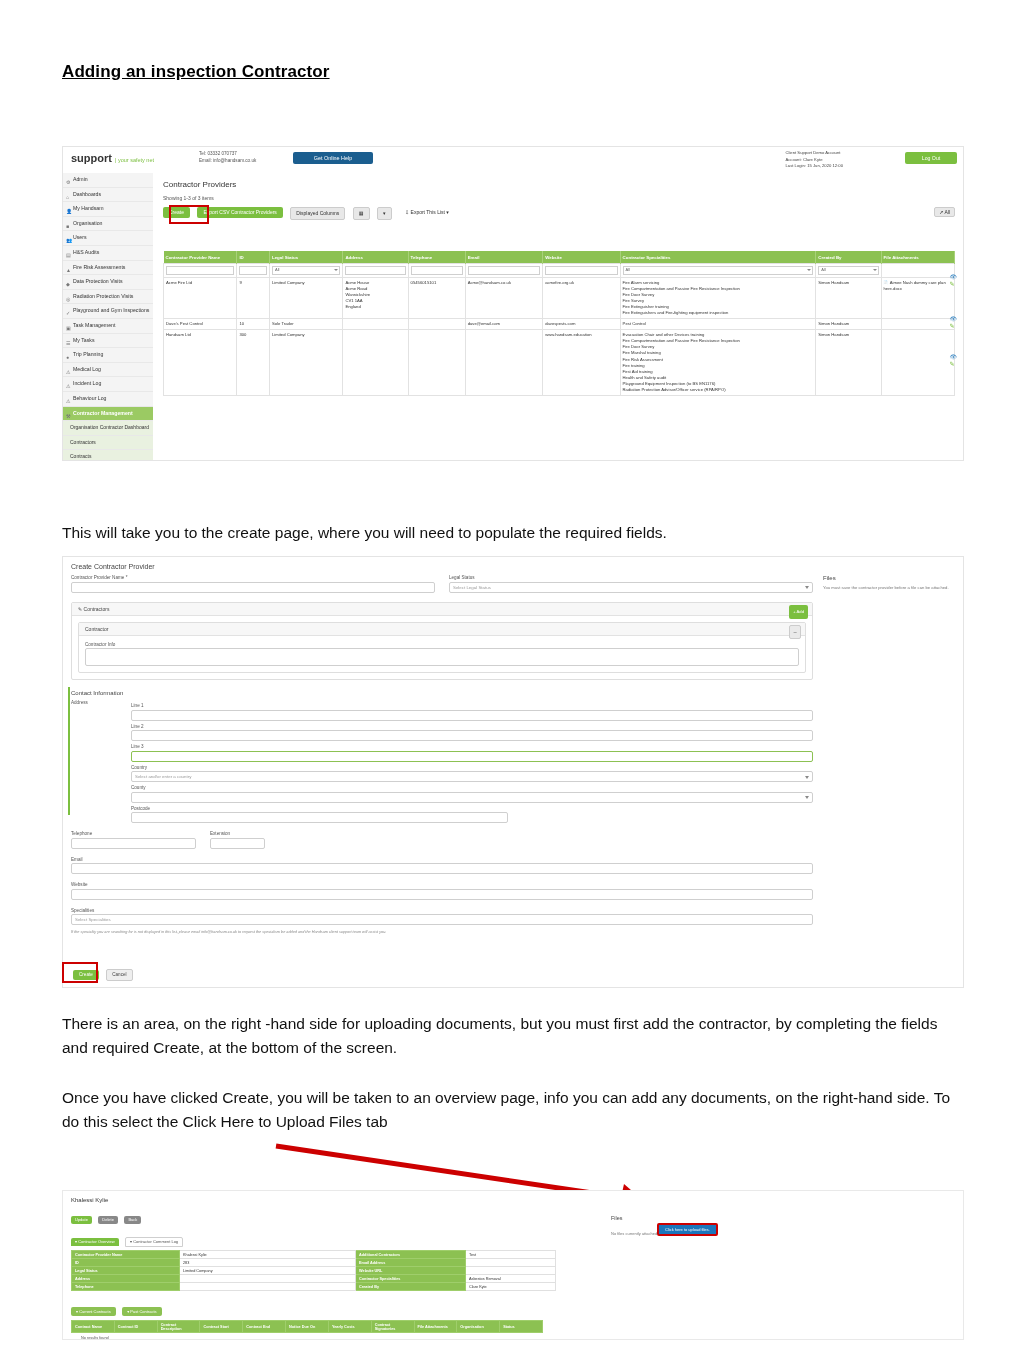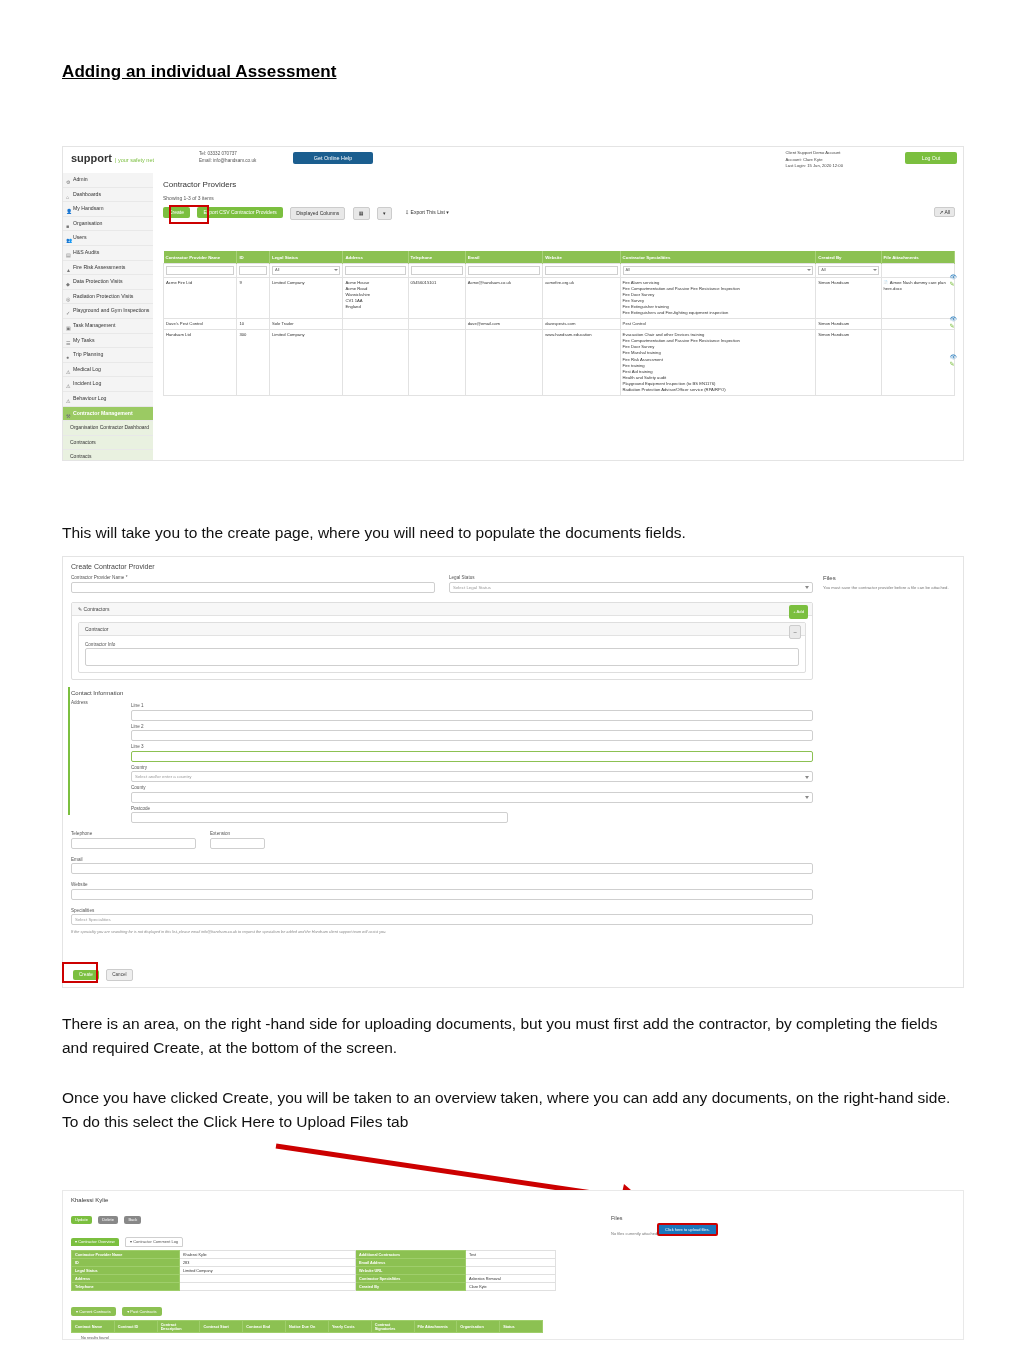--- a/index.html
+++ b/index.html
@@ -92,21 +92,21 @@
   .s3-bottom{position:absolute;left:8px;top:108px;}
   .bar-green{background:#8cc152;color:#fff;font-size:4px;padding:2px 5px;display:inline-block;border-radius:2px;margin-right:2px;}
   .s3-noresults{font-size:3.8px;color:#555;margin:3px 0 0 10px;}
   .arrow{position:absolute;left:268px;top:1140px;width:410px;height:70px;pointer-events:none;}
 </style>
 </head>
 <body>
 
 <div class="page">
 
-  <div class="doc-heading">Adding an individual Assessment</div>
+  <div class="doc-heading">Adding an inspection Contractor</div>
 
 
   <div class="shot1">
     <div class="hs-topbar">
       <div class="hs-logo"><span>support</span><small>| your safety net</small></div>
       <div class="hs-tel" style="white-space:pre-line;">Tel: 03332 070737
 Email: info@handsam.co.uk</div>
       <div class="hs-help">Get Online Help</div>
       <div class="hs-acct" style="white-space:pre-line;">Client Support Demo Account
 Account: Clare Kyte
@@ -274,21 +274,21 @@
           <div class="pencil">✎</div>
         </div>
         <div style="position:absolute;right:6px;top:180px;">
           <div class="eye">👁</div>
           <div class="pencil">✎</div>
         </div>
       </div>
     </div>
   </div>
 
-  <div class="para" style="left:62px;top:521px;width:880px;">This will take you to the create page, where you will need to populate the documents fields.</div>
+  <div class="para" style="left:62px;top:521px;width:880px;">This will take you to the create page, where you will need to populate the required fields.</div>
 
   <div class="shot2">
     <div class="s2-title">Create Contractor Provider</div>
     <div class="greenbar"></div>
 
     <div class="s2-left">
       <div class="row2">
         <div style="flex:1;">
           <div class="lbl"><span>Contractor Provider Name</span> *</div>
           <div class="inp"></div>
@@ -374,21 +374,21 @@
     </div>
 
     <div class="s2-create">
       <span class="btn-sm-green">Create</span>
       <span class="btn-sm-grey">Cancel</span>
     </div>
   </div>
   <div class="redbox2"></div>
 
   <div class="para" style="left:62px;top:1012px;width:895px;">There is an area, on the right -hand side for uploading documents, but you must first add the contractor, by completing the fields and required Create, at the bottom of the screen.</div>
-  <div class="para" style="left:62px;top:1086px;width:895px;">Once you have clicked Create, you will be taken to an overview taken, where you can add any documents, on the right-hand side. To do this select the Click Here to Upload Files tab</div>
+  <div class="para" style="left:62px;top:1086px;width:895px;">Once you have clicked Create, you will be taken to an overview page, info you can add any documents, on the right-hand side. To do this select the Click Here to Upload Files tab</div>
 
   <svg class="arrow" viewBox="0 0 410 70">
     <line x1="8" y1="6" x2="372" y2="60" stroke="#cc0000" stroke-width="5"></line>
     <polygon points="378,63 356,44 352,62" fill="#cc0000"></polygon>
   </svg>
 
   <div class="shot3">
     <div class="s3-name">Khalessi Kylie</div>
     <div class="s3-btns">
       <span class="b3">Update</span>

